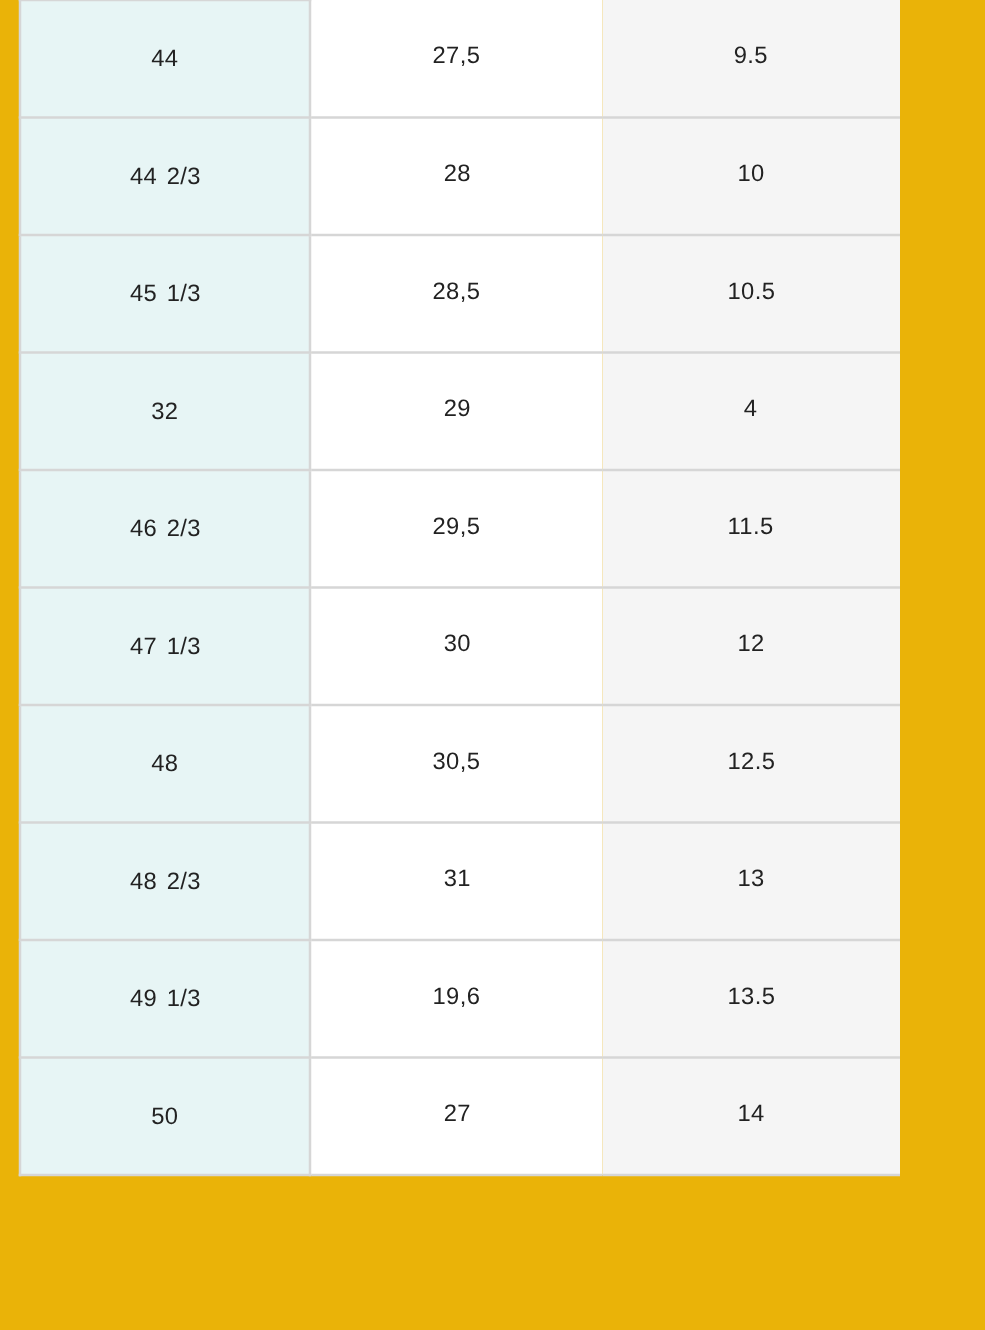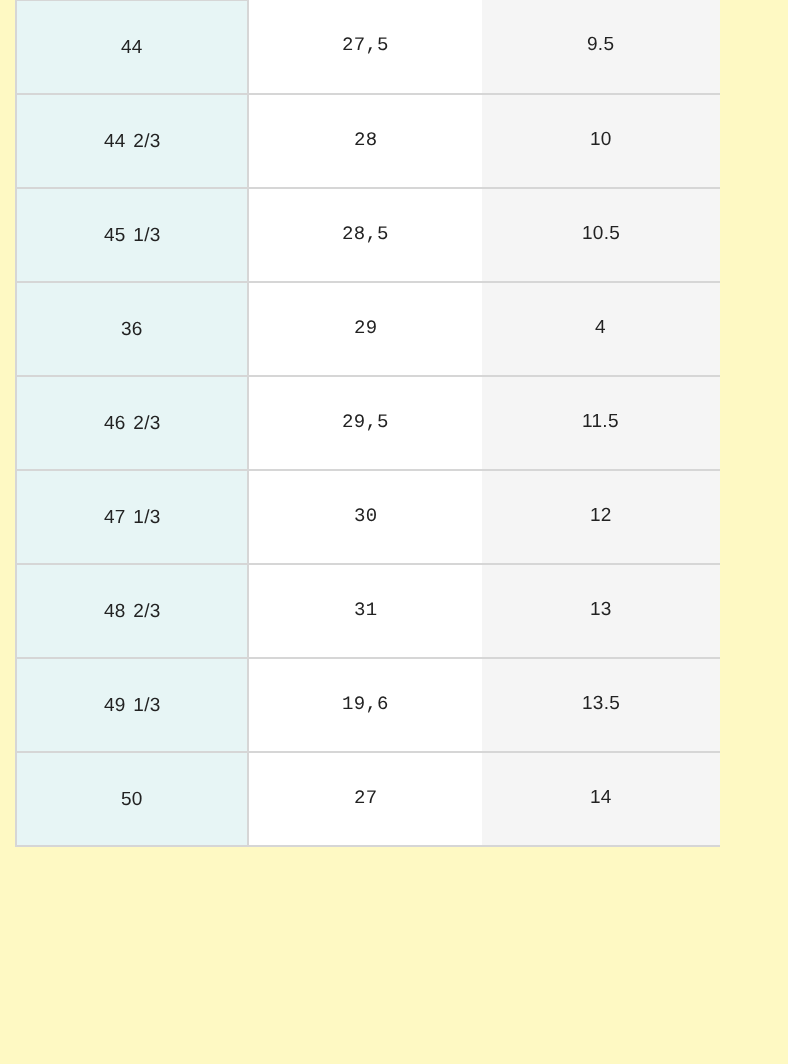--- a/index.html
+++ b/index.html
@@ -13,21 +13,21 @@
   }
   body {
     font-family: "Liberation Sans", sans-serif;
     -webkit-font-smoothing: antialiased;
     text-rendering: geometricPrecision;
   }
   .page {
     position: relative;
     width: 788px;
     height: 1064px;
-    background: #fef9c3;
+    background: #eab308;
   }
   .table-wrap {
     position: absolute;
     left: 15px;
     top: -1px;
     width: 705px;
   }
   table.size-table {
     border-collapse: collapse;
     table-layout: fixed;
@@ -58,21 +58,20 @@
     display: inline-block;
     transform: translateY(1px);
     will-change: transform;
   }
   table.size-table td.col-cm .cell-text,
   table.size-table td.col-us .cell-text {
     transform: translateY(-1px);
   }
   table.size-table td.col-cm {
     background: #ffffff;
-    font-family: Liberation Mono, monospace;
   }
   table.size-table td.col-us {
     background: #f5f5f5;
     margin-top: 16px;
   }
 </style>
 </head>
 <body>
 
 <div class="page">
@@ -93,33 +92,38 @@
           <td class="col-eu"><span class="cell-text">44 2/3</span></td>
           <td class="col-cm"><span class="cell-text">28</span></td>
           <td class="col-us"><span class="cell-text">10</span></td>
         </tr>
         <tr>
           <td class="col-eu"><span class="cell-text">45 1/3</span></td>
           <td class="col-cm"><span class="cell-text">28,5</span></td>
           <td class="col-us"><span class="cell-text">10.5</span></td>
         </tr>
         <tr>
-          <td class="col-eu"><span class="cell-text">36</span></td>
+          <td class="col-eu"><span class="cell-text">32</span></td>
           <td class="col-cm"><span class="cell-text">29</span></td>
           <td class="col-us"><span class="cell-text">4</span></td>
         </tr>
         <tr>
           <td class="col-eu"><span class="cell-text">46 2/3</span></td>
           <td class="col-cm"><span class="cell-text">29,5</span></td>
           <td class="col-us"><span class="cell-text">11.5</span></td>
         </tr>
         <tr>
           <td class="col-eu"><span class="cell-text">47 1/3</span></td>
           <td class="col-cm"><span class="cell-text">30</span></td>
           <td class="col-us"><span class="cell-text">12</span></td>
+        </tr>
+        <tr>
+          <td class="col-eu"><span class="cell-text">48</span></td>
+          <td class="col-cm"><span class="cell-text">30,5</span></td>
+          <td class="col-us"><span class="cell-text">12.5</span></td>
         </tr>
         <tr>
           <td class="col-eu"><span class="cell-text">48 2/3</span></td>
           <td class="col-cm"><span class="cell-text">31</span></td>
           <td class="col-us"><span class="cell-text">13</span></td>
         </tr>
         <tr>
           <td class="col-eu"><span class="cell-text">49 1/3</span></td>
           <td class="col-cm"><span class="cell-text">19,6</span></td>
           <td class="col-us"><span class="cell-text">13.5</span></td>

